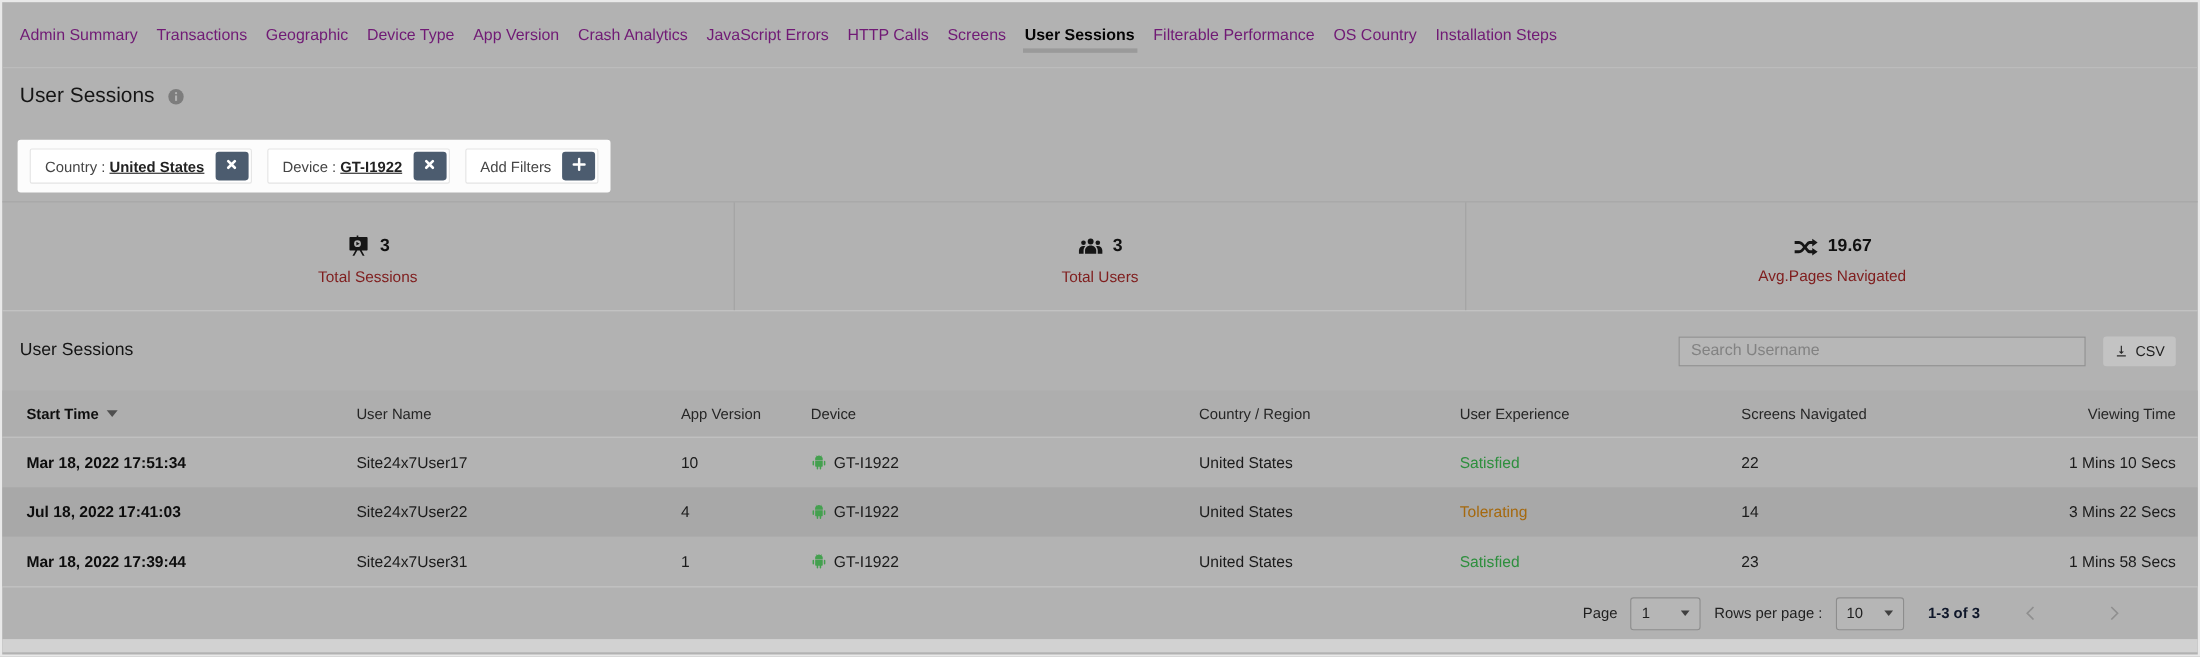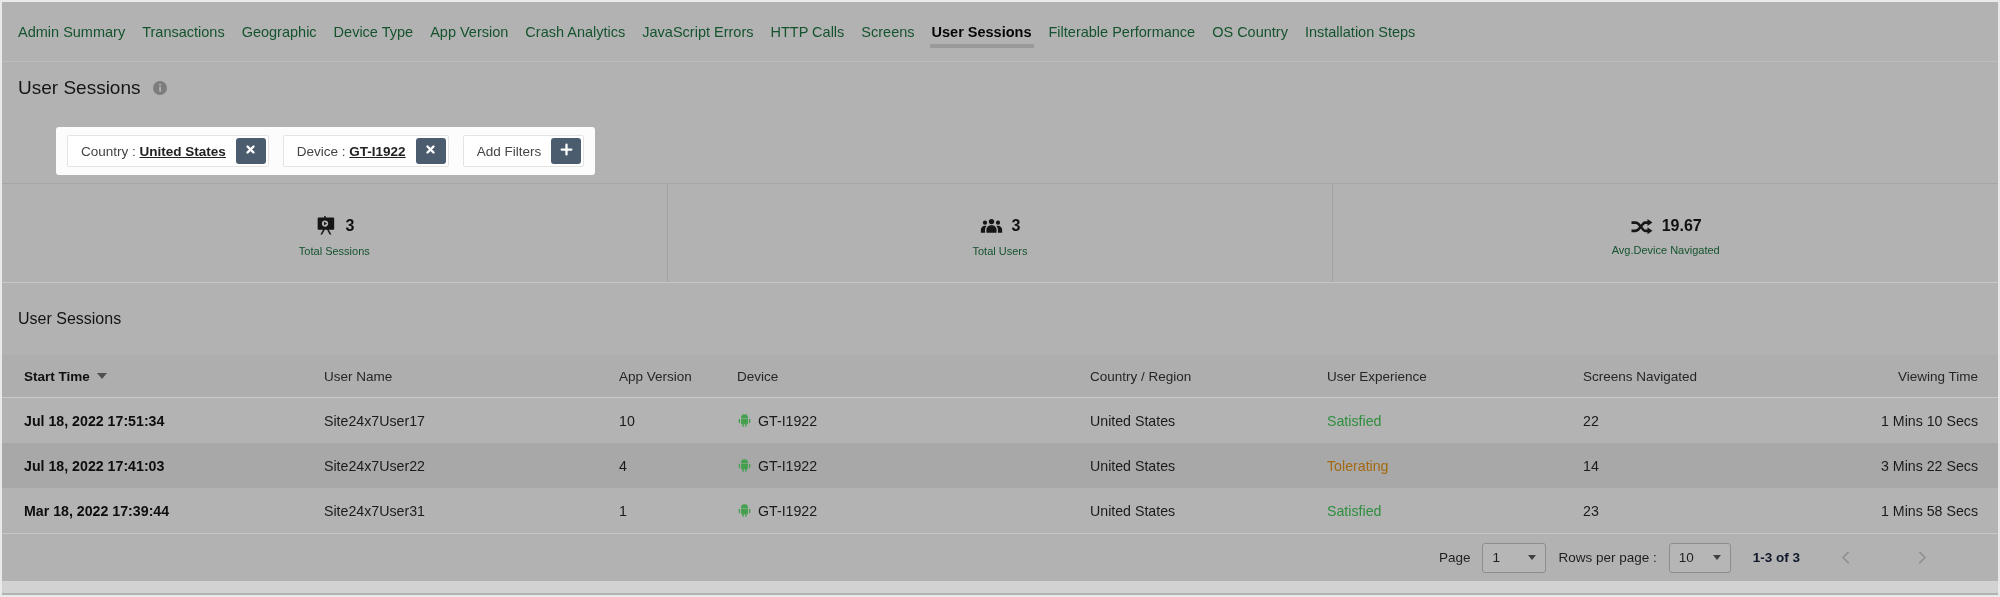--- a/index.html
+++ b/index.html
@@ -6,32 +6,32 @@
   body { font-family:"Liberation Sans", sans-serif; background:#efefef; }
   .frame {
     width:2000px; height:597px; border:2px solid #e9e9e9;
     background:#b2b2b2; position:relative; overflow:hidden;
   }
   
   .tabbar {
     height:60px; display:flex; align-items:center; gap:17px;
     padding-left:16px; border-bottom:1px solid #bdbdbd;
   }
-  .tab { font-size:14.5px; color:#14532d; position:relative; white-space:nowrap; cursor:pointer; }
+  .tab { font-size:14.5px; color:#701a75; position:relative; white-space:nowrap; cursor:pointer; }
   .tab.active { font-weight:bold; color:#050505; }
   .tab.active::after {
     content:""; position:absolute; left:-2px; right:-2px;
     top:calc(50% + 12px); height:4px; background:#9a9a9a;
   }
   
   .title-row { height:52px; display:flex; align-items:center; gap:11px; padding-left:16px; }
   .page-title { font-size:19px; font-weight:normal; color:#161616; }
   .info-icon { display:inline-flex; cursor:pointer; }
   
-  .filter-section { height:69px;padding-left:40px; }
+  .filter-section { height:69px; }
   .filter-bar {
     margin:13px 0 0 14px; height:48px; display:inline-flex; align-items:center;
     gap:14px; padding:0 11px; background:#fcfcfc; border-radius:3px;
   }
   .chip {
     height:32px; background:#fff; border:1px solid #e4e4e4; border-radius:2px;
     display:flex; align-items:center; padding:2px;
   }
   .chip-text { padding:0 10px 0 11px; font-size:13.5px; color:#454545; white-space:nowrap; }
   .chip-value { font-weight:bold; color:#222; text-decoration:underline; cursor:pointer; }
@@ -39,21 +39,21 @@
     width:30px; height:26px; border:none; border-radius:3px; cursor:pointer;
     background:var(--chip-btn, #4c5c6f); display:flex; align-items:center; justify-content:center;
   }
   
   .stats-divider { height:1px; background:#a6a6a6; }
   .stats { height:98px; display:flex; }
   .stat { flex:1; display:flex; flex-direction:column; align-items:center; justify-content:center; padding-top:6px; }
   .stat + .stat { border-left:1px solid #a2a2a2; }
   .stat-top { display:flex; align-items:center; gap:9px; }
   .stat-value { font-size:16px; font-weight:600; color:#101010; }
-  .stat-label { font-size:11px; color:#14532d; margin-top:8px; }
+  .stat-label { font-size:14px; color:#7f1d1d; margin-top:8px; }
   .stat-icon svg { display:block; }
   
   .light-divider { height:1px; background:#c6c6c6; }
   .table-title-row { height:72px; display:flex; align-items:center; padding:0 20px 0 16px; }
   .table-title { font-size:16px; font-weight:normal; color:#141414; }
   .table-tools { margin-left:auto; display:flex; align-items:center; gap:16px; }
   .search-input {
     width:370px; height:27px; background:#b7b7b7; border:1px solid #8f8f8f;
     padding:0 10px; font-size:14.5px; color:#333; font-family:"Liberation Sans",sans-serif;
     outline:none;
@@ -197,27 +197,39 @@
       <div class="stat">
         <div class="stat-top">
           <span class="stat-icon">
             <svg width="23" height="20" viewBox="0 0 24 22" fill="#161616">
               <path d="M1 14.8h4c1.2 0 2.3-.5 3.1-1.5l5.1-6.1c.8-1 1.9-1.5 3.1-1.5h2.3V3.4L24 7.2l-5.4 3.8V8.7h-2.3c-.5 0-1 .2-1.3.6l-5.1 6.1c-1.2 1.5-2.9 2.4-4.9 2.4H1v-3z"></path>
               <path d="M1 5.7h4c2 0 3.7.9 4.9 2.4l5.1 6.1c.3.4.8.6 1.3.6h2.3v-2.3l5.4 3.8-5.4 3.8v-2.3h-2.3c-1.2 0-2.3-.5-3.1-1.5L8.1 10.2c-.8-1-1.9-1.5-3.1-1.5H1v-3z"></path>
             </svg>
           </span>
           <span class="stat-value">19.67</span>
         </div>
-        <div class="stat-label">Avg.Device Navigated</div>
+        <div class="stat-label">Avg.Pages Navigated</div>
       </div>
     </div>
   <div class="light-divider"></div>
 
   <div class="table-title-row">
     <h2 class="table-title">User Sessions</h2>
+    <div class="table-tools">
+      <input class="search-input" placeholder="Search Username" style="">
+      <button class="csv-btn">
+        <span style="display:inline-flex;">
+          <svg width="13" height="13" viewBox="0 0 24 24" fill="#2a2a2a">
+              <path d="M11 2.5h2V12h3.4L12 16.4 7.6 12H11V2.5z"></path>
+              <path d="M4.5 18.2h15v2.2h-15z"></path>
+            </svg>
+        </span>
+        <span>CSV</span>
+      </button>
+    </div>
   </div>
 
   <div class="trow thead" id="thead">
       <div class="th sorted">
         <span>Start Time</span>
         <span class="sort-caret"></span>
       </div>
       <div class="th">
         <span>User Name</span>
       </div>
@@ -235,21 +247,21 @@
       </div>
       <div class="th">
         <span>Screens Navigated</span>
       </div>
       <div class="th">
         <span>Viewing Time</span>
       </div>
     </div>
   <div id="tbody">
       <div class="trow tbody-row">
-        <div class="td time">Jul 18, 2022 17:51:34</div>
+        <div class="td time">Mar 18, 2022 17:51:34</div>
         <div class="td">Site24x7User17</div>
         <div class="td">10</div>
         <div class="td">
           <span class="android-icon">
             <svg width="15" height="15" viewBox="0 0 24 24" fill="#44a04f">
               <path d="M6.5 9.4h11V17a1 1 0 0 1-1 1h-1.2v3.1a1.1 1.1 0 1 1-2.2 0V18h-2.2v3.1a1.1 1.1 0 1 1-2.2 0V18H7.5a1 1 0 0 1-1-1V9.4zM3.8 9.3c.6 0 1.1.5 1.1 1.1v4.7a1.1 1.1 0 1 1-2.2 0v-4.7c0-.6.5-1.1 1.1-1.1zm16.4 0c.6 0 1.1.5 1.1 1.1v4.7a1.1 1.1 0 1 1-2.2 0v-4.7c0-.6.5-1.1 1.1-1.1zM15.7 3l.9-1.5a.3.3 0 0 0-.5-.3l-.9 1.6a6.3 6.3 0 0 0-6.4 0L7.9 1.2a.3.3 0 0 0-.5.3l.9 1.5a5.6 5.6 0 0 0-1.8 5.6h11A5.6 5.6 0 0 0 15.7 3z"></path>
             </svg>
           </span>
           <span>GT-I1922</span>
         </div>

